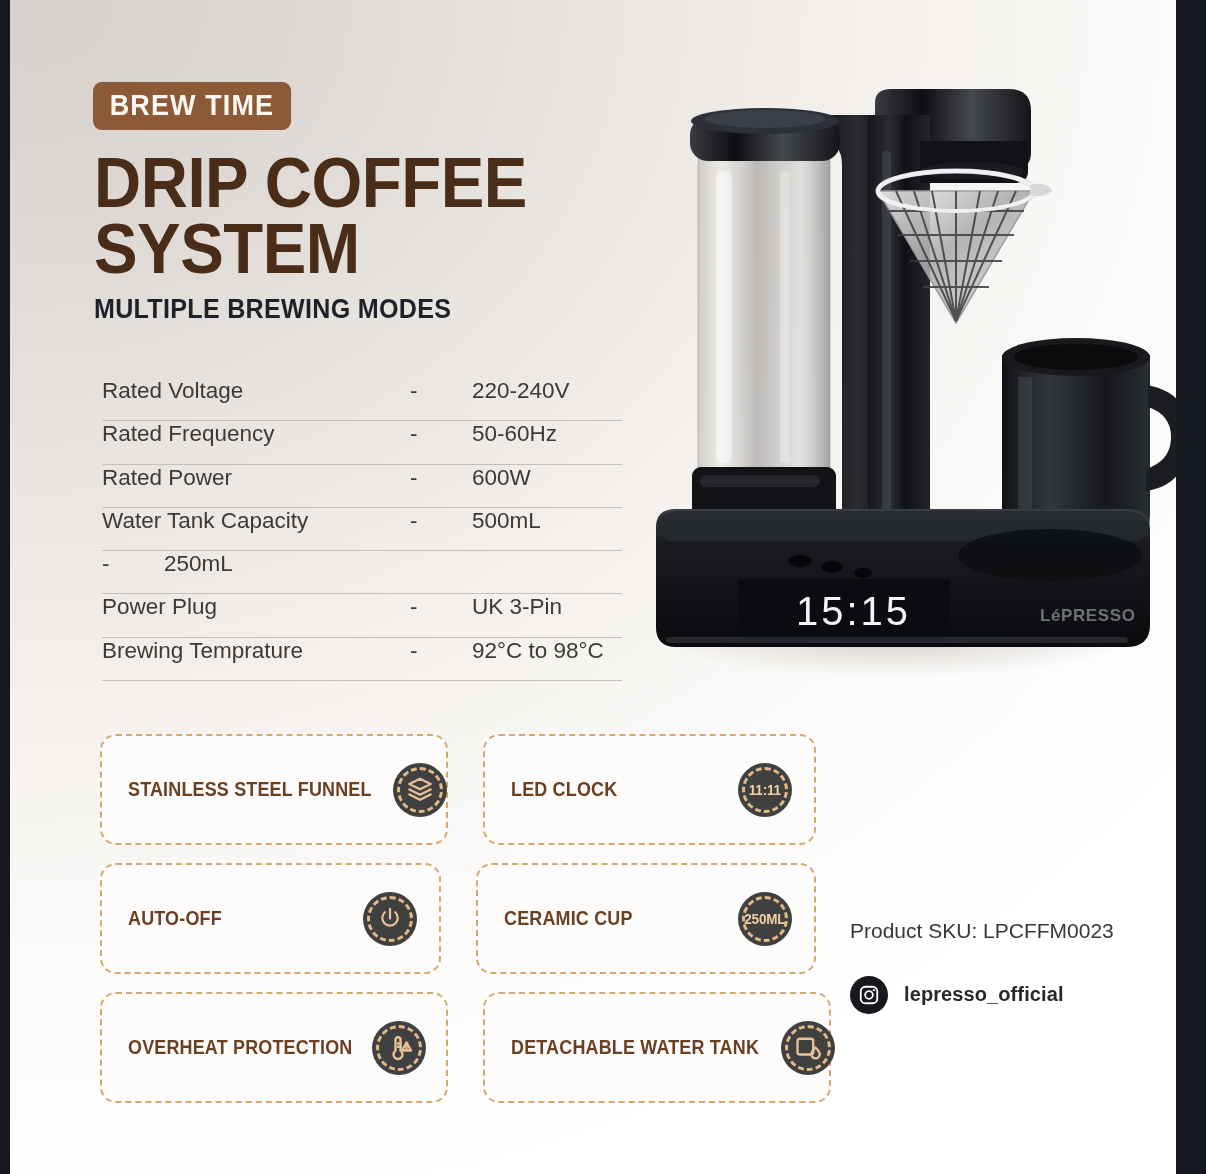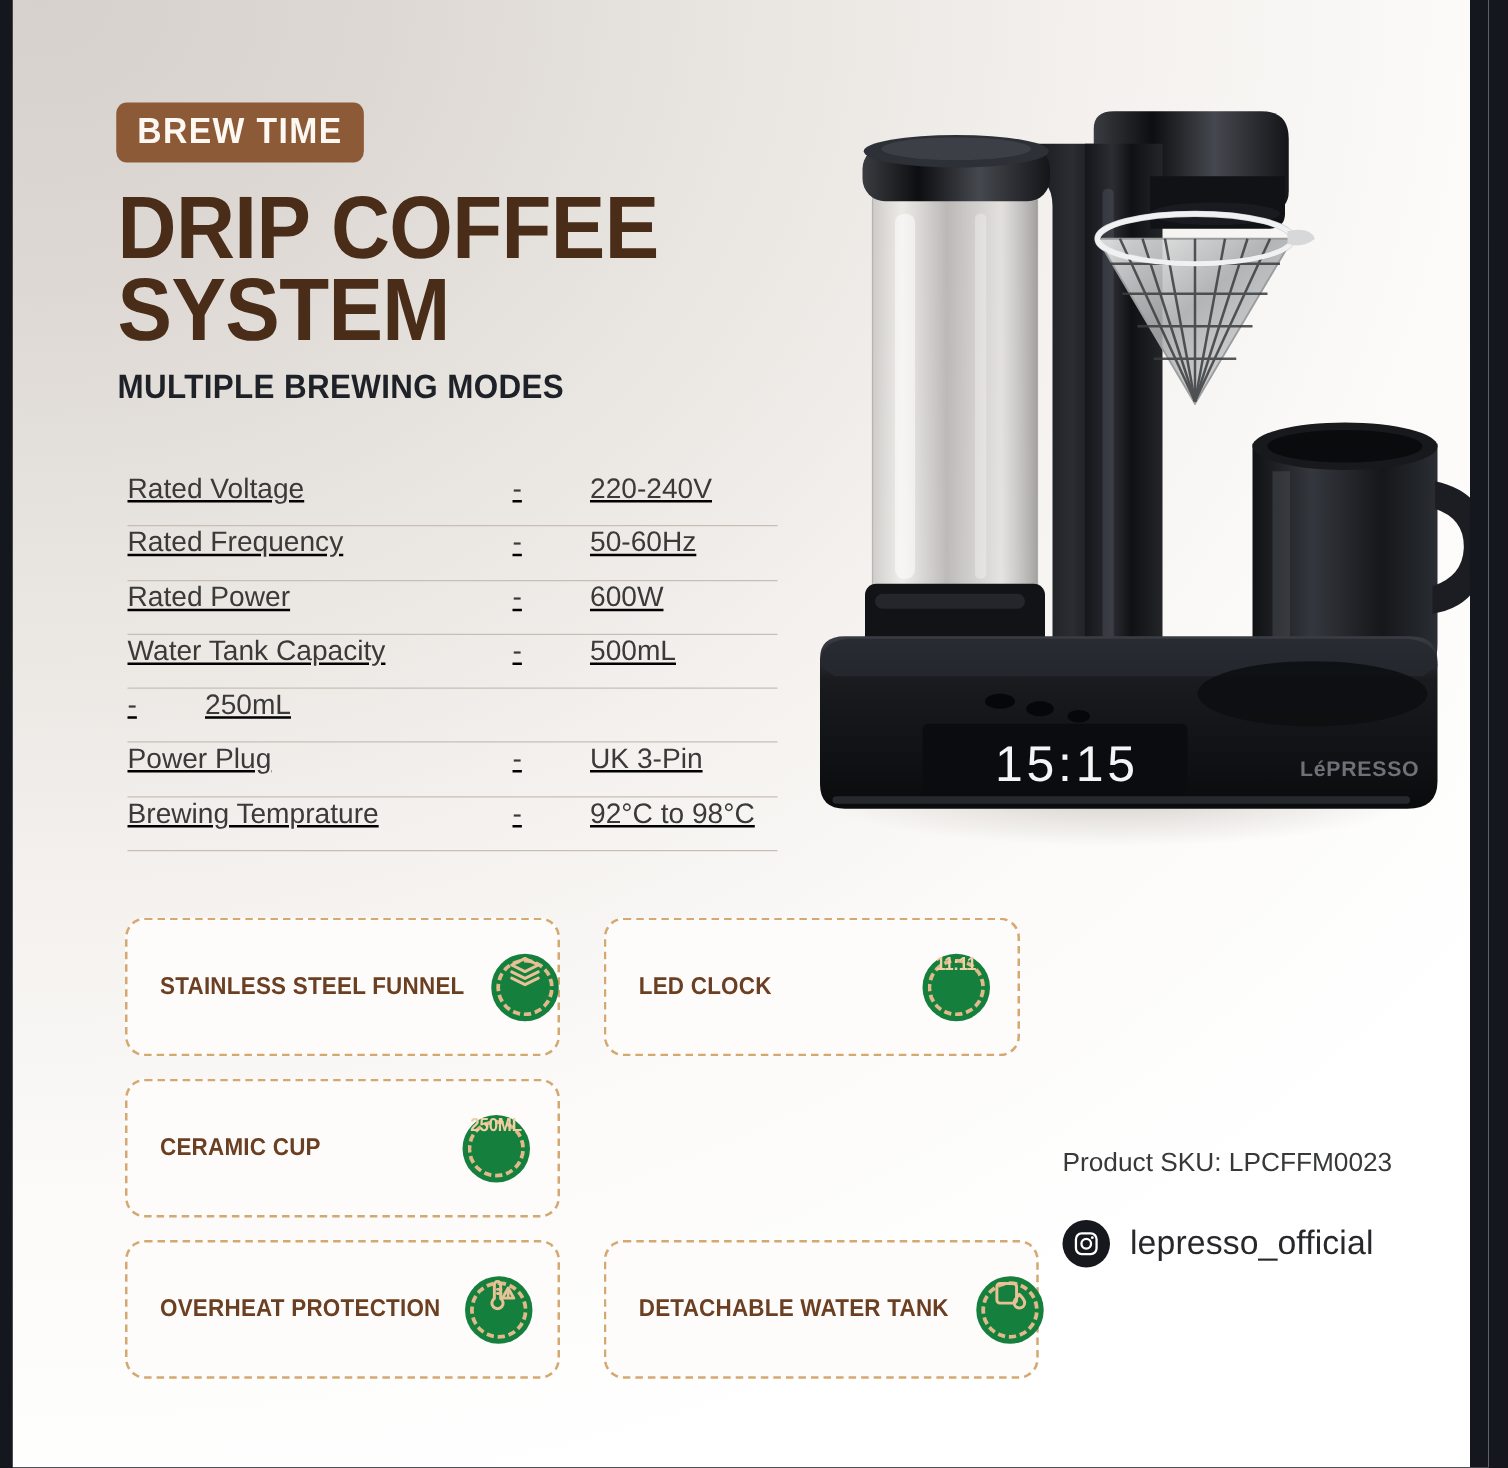--- a/index.html
+++ b/index.html
@@ -86,21 +86,20 @@
     transform-origin: left center;
     white-space: nowrap;
   }
 
   
   .spec-table {
     position: absolute;
     left: 92px;
     top: 378px;
     width: 520px;
-    text-decoration: underline;
   }
   .spec-row {
     display: flex;
     align-items: baseline;
     height: 43.3px;
     border-bottom: 1.3px solid #c9beb5;
     color: #3b3a38;
     font-size: 22.5px;
     font-weight: 400;
   }
@@ -137,23 +136,23 @@
     transform: scaleX(0.92);
     transform-origin: left center;
     white-space: nowrap;
   }
   .feat-icon {
     position: relative;
     width: 54px;
     height: 54px;
     flex: 0 0 54px;
     border-radius: 50%;
-    background: #15803d;
+    background: #404040;
     display: flex;
-    align-items: flex-start;
+    align-items: center;
     justify-content: center;
   }
   .feat-icon::before {
     content: "";
     position: absolute;
     left: 4px; top: 4px; right: 4px; bottom: 4px;
     border-radius: 50%;
     border: 3px dashed #e2b98b;
   }
   .feat-icon svg { position: relative; display: block; }
@@ -190,24 +189,25 @@
   .social-icon {
     width: 38px; height: 38px;
     flex: 0 0 38px;
     border-radius: 50%;
     background: #16181d;
     display: flex;
     align-items: center;
     justify-content: center;
   }
   .social-text {
-    font-size: 27px;
+    font-size: 20px;
     color: #27282b;
     letter-spacing: 0.1px;
     white-space: nowrap;
+    font-weight: bold;
   }
 
   
   #product {
     position: absolute;
     left: 610px;
     top: 55px;
     width: 560px;
     height: 640px;
   }
@@ -388,20 +388,29 @@
         </div>
         <div class="feat-box">
           <span class="feat-label">LED CLOCK</span>
           <span class="feat-icon">
             <span class="icon-text">11:11</span>
           </span>
         </div>
       </div>
       <div class="feat-row">
         <div class="feat-box">
+          <span class="feat-label">AUTO-OFF</span>
+          <span class="feat-icon">
+            <svg width="28" height="28" viewBox="0 0 24 24" stroke="#e8c296" stroke-width="1.9" fill="none" stroke-linecap="round" stroke-linejoin="round">
+              <path d="M12 3.2 V11.6"></path>
+              <path d="M7.6 6.2 a6.6 6.6 0 1 0 8.8 0"></path>
+            </svg>
+          </span>
+        </div>
+        <div class="feat-box">
           <span class="feat-label">CERAMIC CUP</span>
           <span class="feat-icon">
             <span class="icon-text">250ML</span>
           </span>
         </div>
       </div>
       <div class="feat-row">
         <div class="feat-box">
           <span class="feat-label">OVERHEAT PROTECTION</span>
           <span class="feat-icon">

